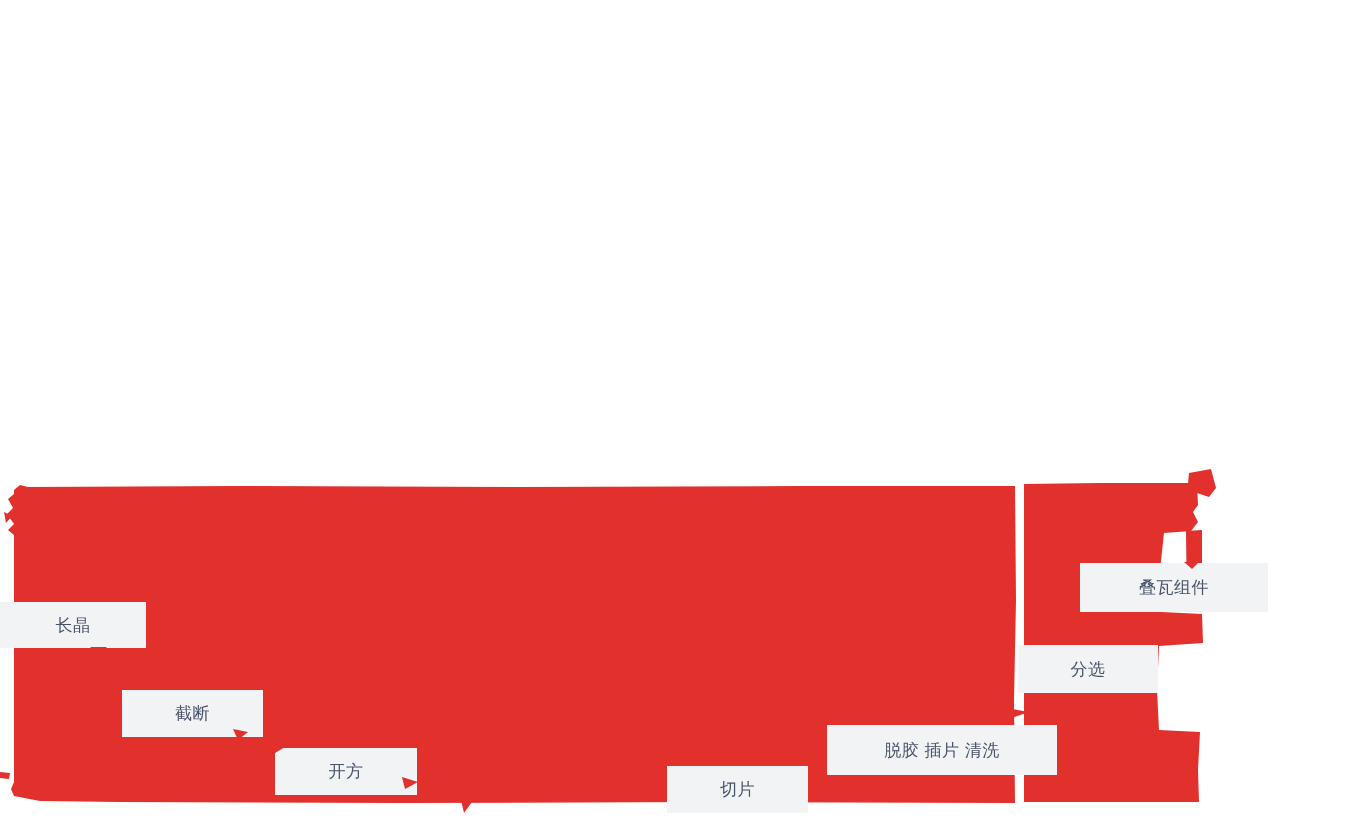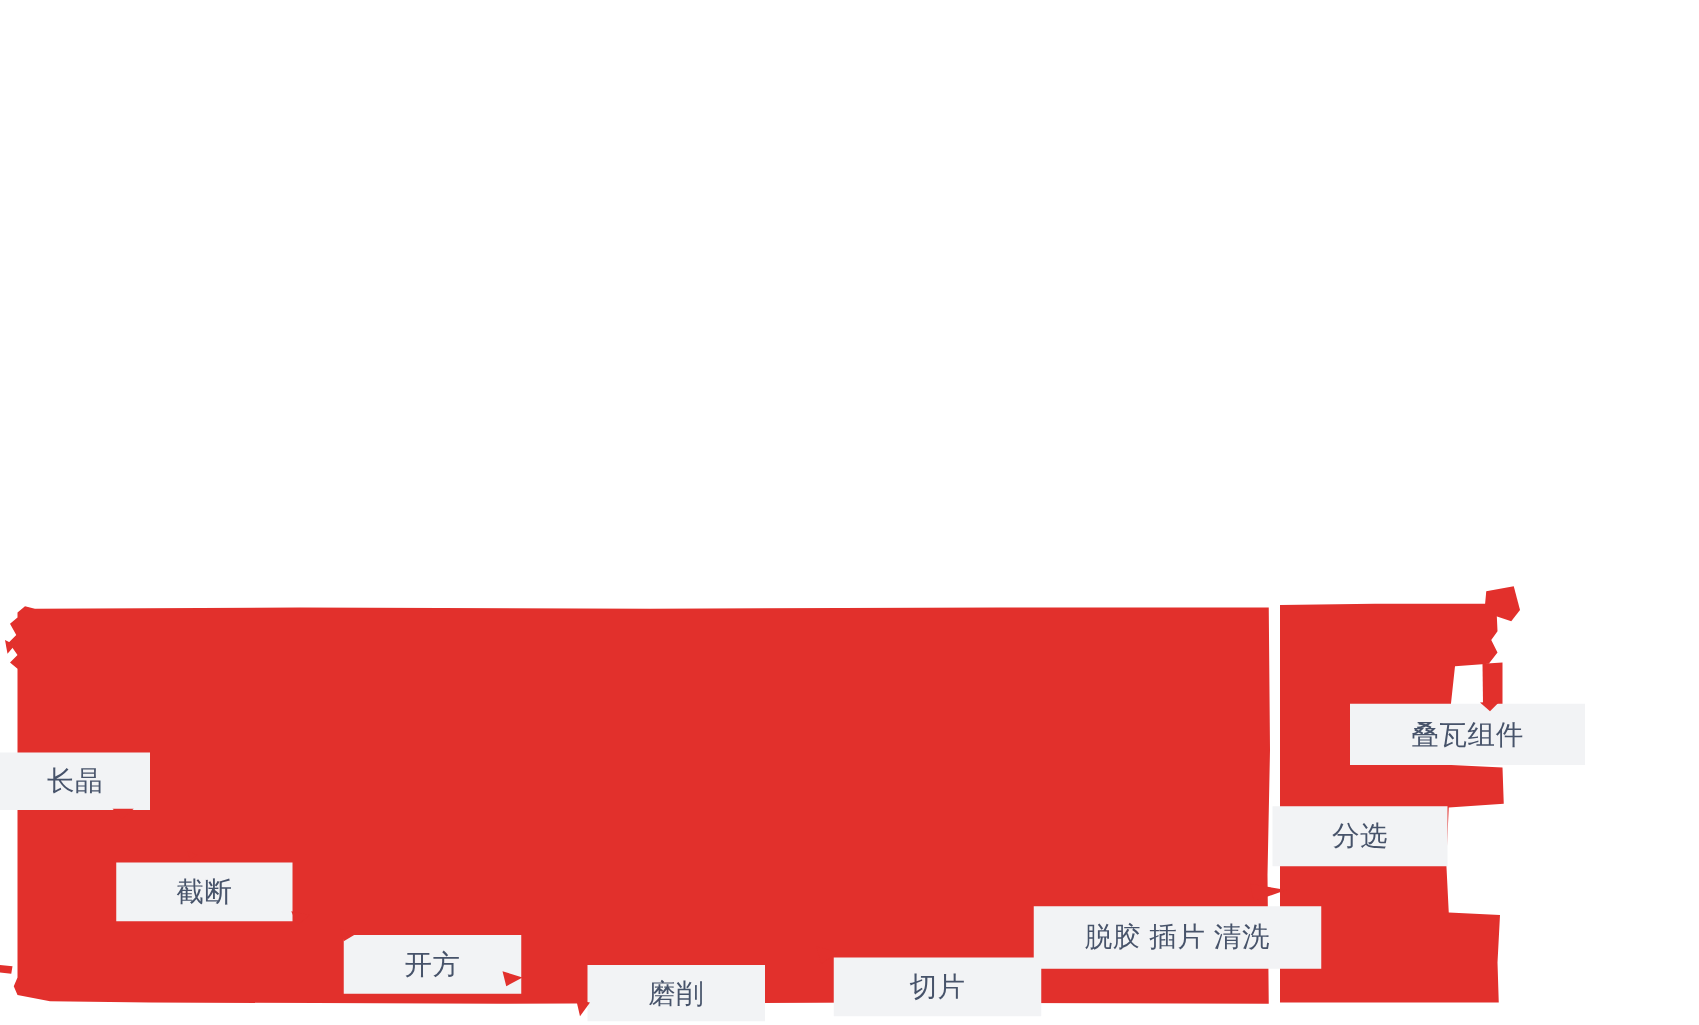--- a/index.html
+++ b/index.html
@@ -25,34 +25,34 @@
     height: 820px;
     display: block;
   }
   #shapes-layer { z-index: 1; }
   #specks-layer { z-index: 3; pointer-events: none; }
   .step-label {
     position: absolute;
     z-index: 2;
     background: #f2f3f5;
     color: #47536a;
-    font-size: 22px;
+    font-size: 17px;
     font-weight: 500;
     letter-spacing: 0.5px;
     display: flex;
     align-items: center;
     justify-content: center;
     white-space: nowrap;
     user-select: none;
   }
-  #label-changjing { left: 0px;    top: 602px; width: 120px; height: 46px; }
-  #label-jieduan   { left: 93px;  top: 690px; width: 141px; height: 47px; }
+  #label-changjing { left: 0px;    top: 602px; width: 146px; height: 46px; }
+  #label-jieduan   { left: 122px;  top: 690px; width: 141px; height: 47px; }
   #label-kaifang   { left: 275px;  top: 748px; width: 142px; height: 47px; }
   #label-moxiao    { left: 470px;  top: 772px; width: 142px; height: 45px; }
-  #label-qiepian   { left: 667px;  top: 766px; width: 166px; height: 47px; }
+  #label-qiepian   { left: 667px;  top: 766px; width: 141px; height: 47px; }
   #label-tuojiao   { left: 827px;  top: 725px; width: 230px; height: 50px; }
   #label-fenxuan   { left: 1018px; top: 645px; width: 140px; height: 48px; text-align: right; }
   #label-diewa     { left: 1080px; top: 563px; width: 188px; height: 49px; }
 </style>
 </head>
 <body>
 
 <div class="stage">
 
   <svg id="shapes-layer" class="layer" viewBox="0 0 1359 820">
@@ -62,21 +62,20 @@
     <polygon points="1024,484 1100,483 1197,483 1198,505 1193,512 1198,522 1191,531 1164,533 1160,570 1161,612 1202,614 1203,643 1159,646 1157,690 1159,730 1200,732 1198,770 1199,802 1110,802 1024,802" fill="#e2302c"></polygon>
 
     <polygon points="1186,531 1202,530 1202,612 1187,612" fill="#e2302c"></polygon>
 
     <polygon points="1188,484 1189,473 1211,469 1216,488 1209,497 1197,493" fill="#e2302c"></polygon>
   </svg>
 
   <div class="step-label" id="label-changjing">长晶</div>
   <div class="step-label" id="label-jieduan">截断</div>
   <div class="step-label" id="label-kaifang">开方</div>
-  <div class="step-label" id="label-moxiao">磨削</div>
   <div class="step-label" id="label-qiepian">切片</div>
   <div class="step-label" id="label-tuojiao">脱胶 插片 清洗</div>
   <div class="step-label" id="label-fenxuan">分选</div>
   <div class="step-label" id="label-diewa">叠瓦组件</div>
 
   <svg id="specks-layer" class="layer" viewBox="0 0 1359 820">
     <polygon points="1000,707 1029,712 1003,721" fill="#e2302c"></polygon>
     <polygon points="90,647 107,647 98,655" fill="#e2302c"></polygon>
     <polygon points="150,681 158,684 152,688" fill="#e2302c"></polygon>
     <polygon points="233,729 248,732 238,740" fill="#e2302c"></polygon>

